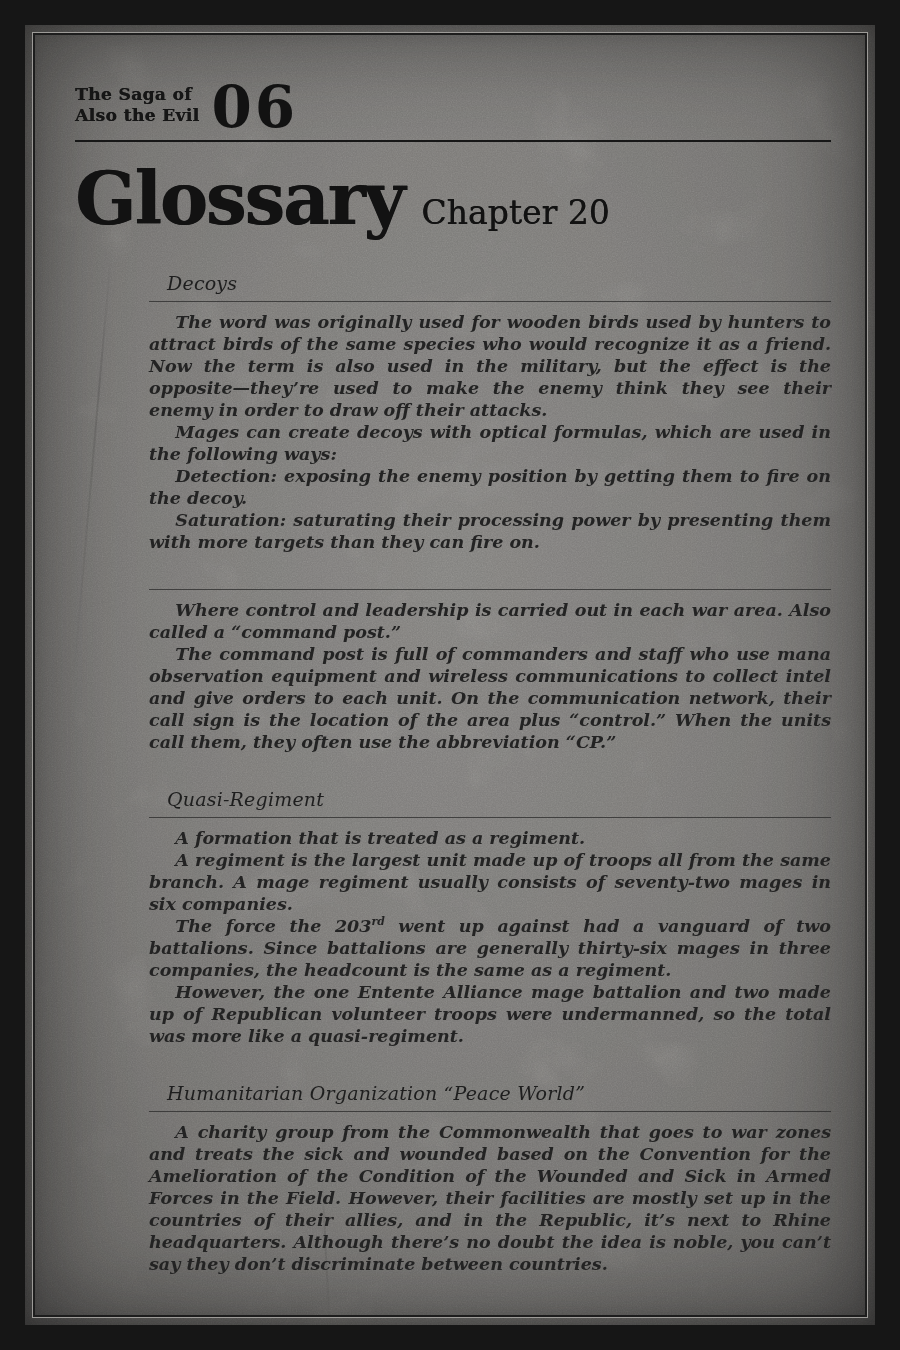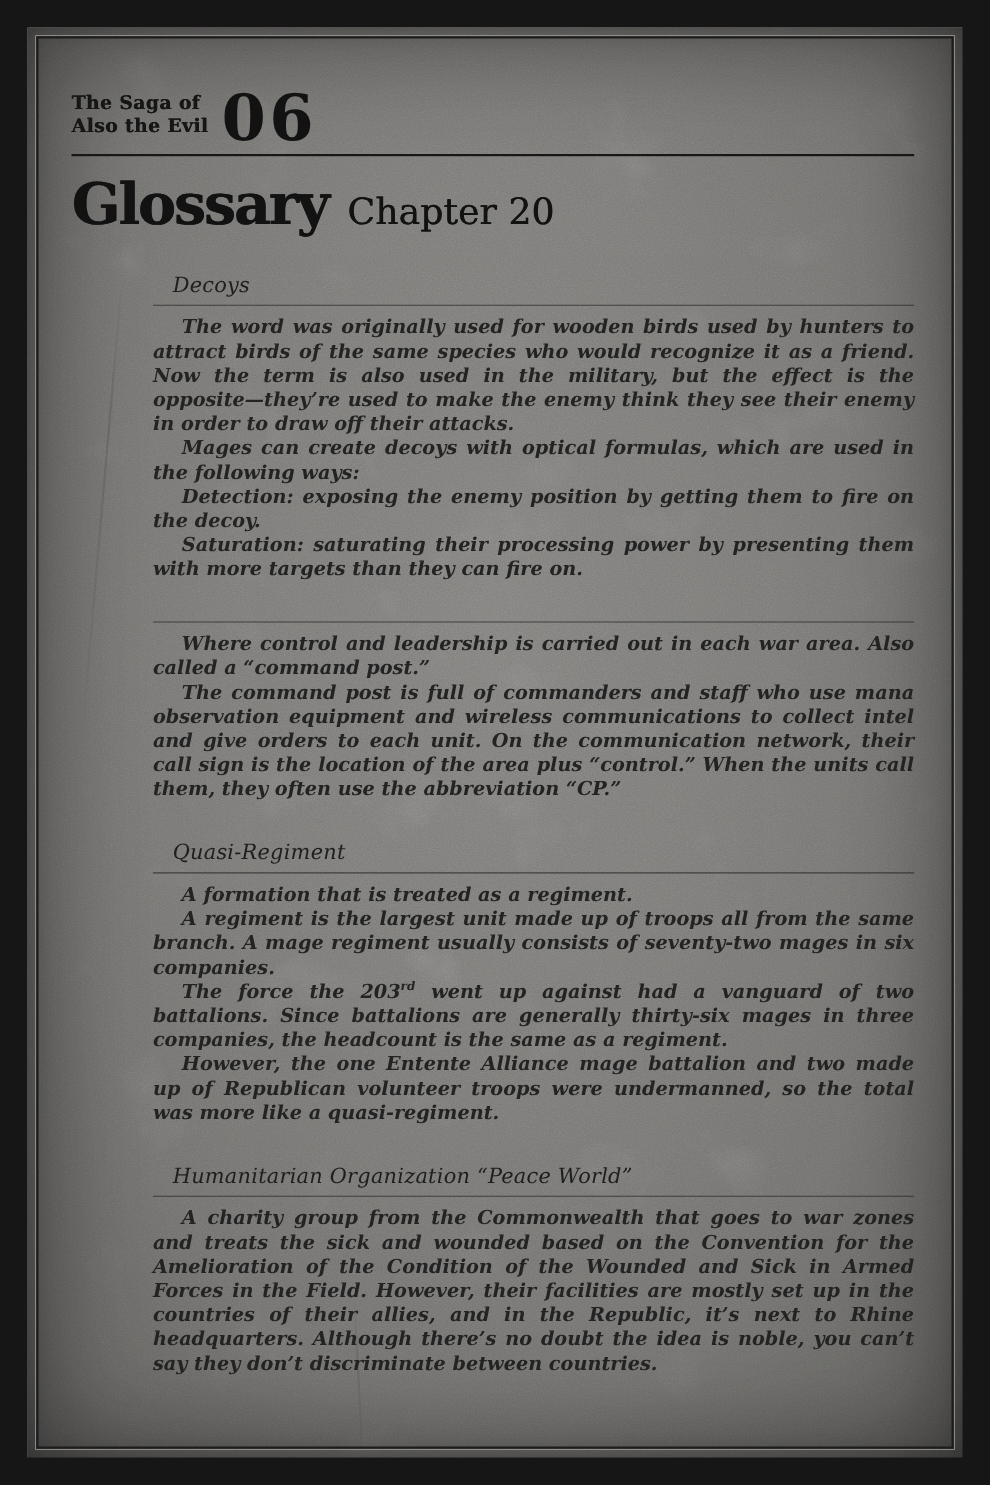--- a/index.html
+++ b/index.html
@@ -11,29 +11,29 @@
          box-shadow:inset 0 0 90px 12px rgba(10,10,10,0.42), inset 0 0 18px 2px rgba(20,20,20,0.25);}
   .frame{position:absolute;inset:8px;border:2px solid #1d1d1d;
          box-shadow:0 0 0 1px #9d9b98;pointer-events:none;}
   .grain{position:absolute;inset:0;width:100%;height:100%;pointer-events:none;}
   .crease{position:absolute;pointer-events:none;}
   .crease.c1{left:66px;top:230px;width:2px;height:430px;transform:rotate(5deg);
          background:linear-gradient(to bottom,transparent,rgba(0,0,0,0.12) 30%,rgba(0,0,0,0.06) 70%,transparent);}
   .crease.c2{left:300px;top:1150px;width:2px;height:160px;transform:rotate(-3deg);
          background:linear-gradient(to bottom,transparent,rgba(0,0,0,0.10) 40%,transparent);}
   
-  .content{position:absolute;inset:0;padding:54px 44px 0 40px;box-sizing:border-box;color:#1c1c1c;}
+  .content{position:absolute;inset:0;padding:54px 44px 0 50px;box-sizing:border-box;color:#1c1c1c;}
   .logo-row{display:flex;align-items:center;gap:12px;}
   .series-logo{font-weight:bold;font-size:17px;line-height:1.25;letter-spacing:0.4px;color:#161616;
          text-shadow:0.4px 0 0 #161616;}
   .volume{font-size:58px;line-height:0.9;font-weight:700;letter-spacing:3px;color:#121212;
          transform:translateY(2px);}
   .header-rule{margin-top:9px;height:2px;background:#171717;}
   .title-row{margin-top:14px;display:flex;align-items:baseline;gap:18px;}
-  .glossary{font-size:52px;font-weight:bold;letter-spacing:-2px;color:#121212;
+  .glossary{font-size:72px;font-weight:bold;letter-spacing:-2px;color:#121212;
          text-shadow:0.6px 0 0 #121212;}
   .chapter{font-size:33px;font-weight:normal;color:#121212;text-shadow:0.4px 0 0 #121212;}
   
   .entries{margin-left:74px;margin-top:32px;}
   .entry + .entry{margin-top:36px;}
   .term{margin:0;font-style:italic;font-weight:normal;font-size:19px;line-height:1.1;
         padding-left:18px;color:#1e1e1e;letter-spacing:0.2px;}
   .term-rule{margin-top:7px;border-top:1.5px solid rgba(35,35,35,0.7);}
   .paras{margin-top:9px;}
   .paras p{margin:0;font-style:italic;font-weight:bold;font-size:17.5px;line-height:22px;

